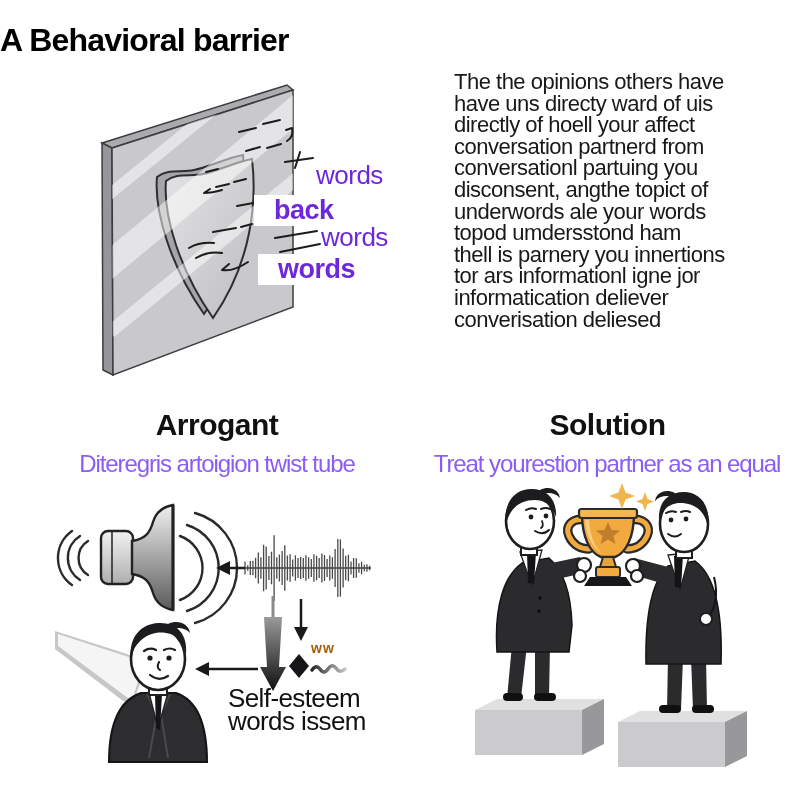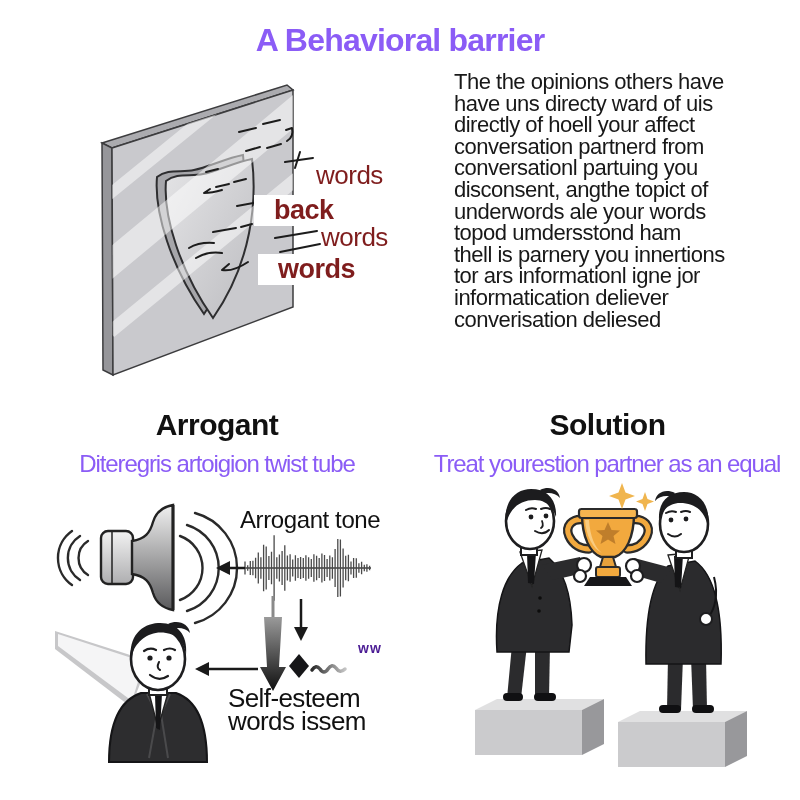--- a/index.html
+++ b/index.html
@@ -1,28 +1,28 @@
 <!DOCTYPE html>
 <html><head>
 <meta charset="utf-8">
 <style>
   html,body{margin:0;padding:0;background:#ffffff;}
   .canvas{position:relative;width:800px;height:800px;background:#ffffff;overflow:hidden;
           font-family:"Liberation Sans",sans-serif;color:#111;}
   .abs{position:absolute;}
-  .title{top:22px;left:0;width:800px;text-align:center;font-size:32px;font-weight:bold;
-         letter-spacing:-0.8px;color:#8b5cf6;}
+  .title{top:22px;left:0;width:800px;font-size:32px;font-weight:bold;
+         letter-spacing:-0.8px;color:#000000;}
   .desc{left:454px;top:71px;width:345px;font-size:22px;line-height:21.6px;
         letter-spacing:-0.5px;white-space:pre-line;color:#181818;}
-  .lbl{font-size:26px;color:#7f1d1d;letter-spacing:-0.5px;}
+  .lbl{font-size:26px;color:#6d28d9;letter-spacing:-0.5px;}
   .lbl.boxed{background:#ffffff;padding:0 20px;font-weight:bold;}
   .sec-heading{width:360px;text-align:center;font-size:30px;font-weight:bold;letter-spacing:-0.5px;}
   .sec-subtitle{width:378px;text-align:center;font-size:24px;letter-spacing:-1.1px;color:#8b5cf6;margin-top:7px;}
   .tone-label{left:240px;top:506px;font-size:24px;letter-spacing:-0.4px;}
-  .ww-label{left:311px;top:640px;font-size:14px;font-weight:bold;color:#4c1d95;letter-spacing:1px;margin-left:47px;}
+  .ww-label{left:311px;top:640px;font-size:14px;font-weight:bold;color:#a16207;letter-spacing:1px;}
   .esteem-label{left:228px;top:687px;font-size:26px;line-height:23px;letter-spacing:-0.6px;
                 white-space:pre-line;}
   svg{display:block;}
 </style>
 </head>
 <body>
 
 <div class="canvas">
 
   <div class="abs title">A Behavioral barrier</div>
@@ -170,21 +170,20 @@
       <path d="M168,624 C178,619 189,624 190,633 C186,628 178,627 172,629 Z" fill="#1c1c1e"></path>
       <path d="M144,651 q6,-4 12,-1" stroke="#1c1c1e" stroke-width="2.2" fill="none" stroke-linecap="round"></path>
       <path d="M164,650 q6,-3 11,0" stroke="#1c1c1e" stroke-width="2.2" fill="none" stroke-linecap="round"></path>
       <circle cx="150" cy="658" r="2.6" fill="#1c1c1e"></circle>
       <circle cx="169" cy="658" r="2.6" fill="#1c1c1e"></circle>
       <path d="M159,662 q-3,6 1,8" stroke="#1c1c1e" stroke-width="2" fill="none" stroke-linecap="round"></path>
       <path d="M150,675 q9,7 18,1" stroke="#1c1c1e" stroke-width="2.2" fill="none" stroke-linecap="round"></path>
     </g>
   </svg>
 
-  <div class="abs tone-label">Arrogant tone</div>
   <div class="abs ww-label">ww</div>
   <div class="abs esteem-label">Self-esteem
 words issem</div>
 
   <svg class="abs" style="left:440px;top:455px;" width="350" height="335" viewBox="440 455 350 335">
 
     <g>
       <polygon points="475,710 497,699 604,699 582,710" fill="#e0e0e1"></polygon>
       <rect x="475" y="710" width="107" height="45" fill="#cbcbcd"></rect>
       <polygon points="582,710 604,699 604,744 582,755" fill="#98989b"></polygon>

